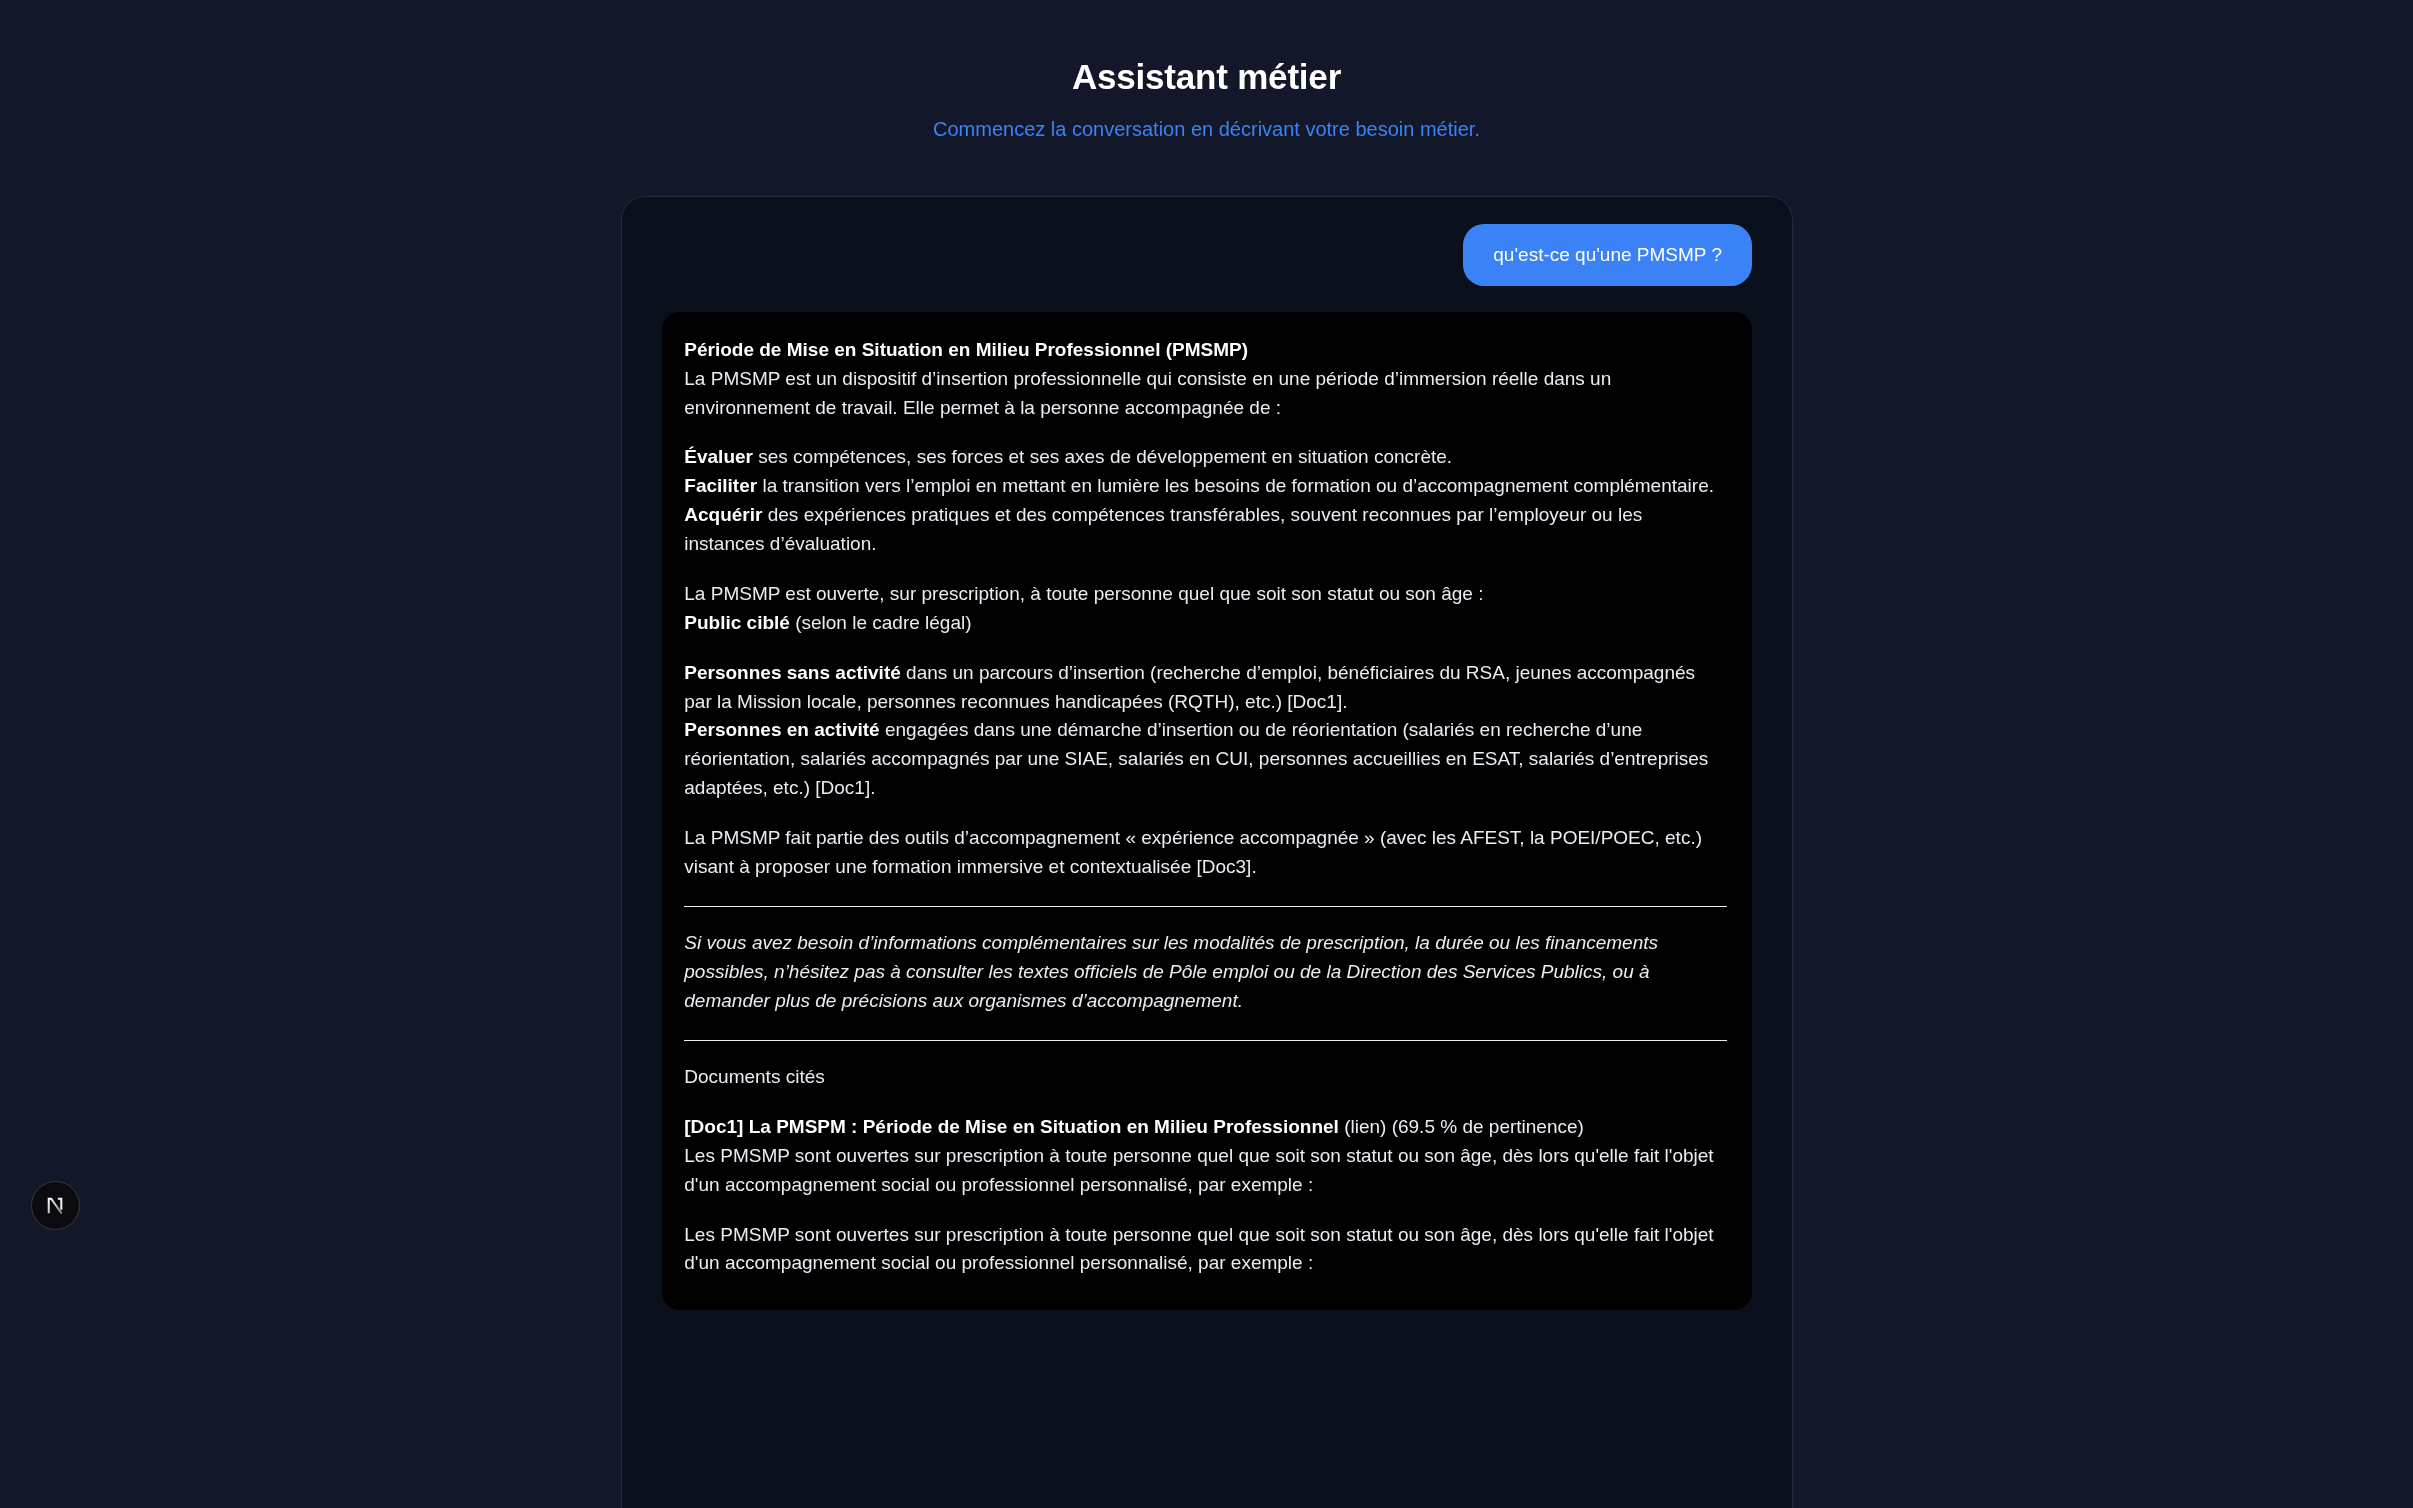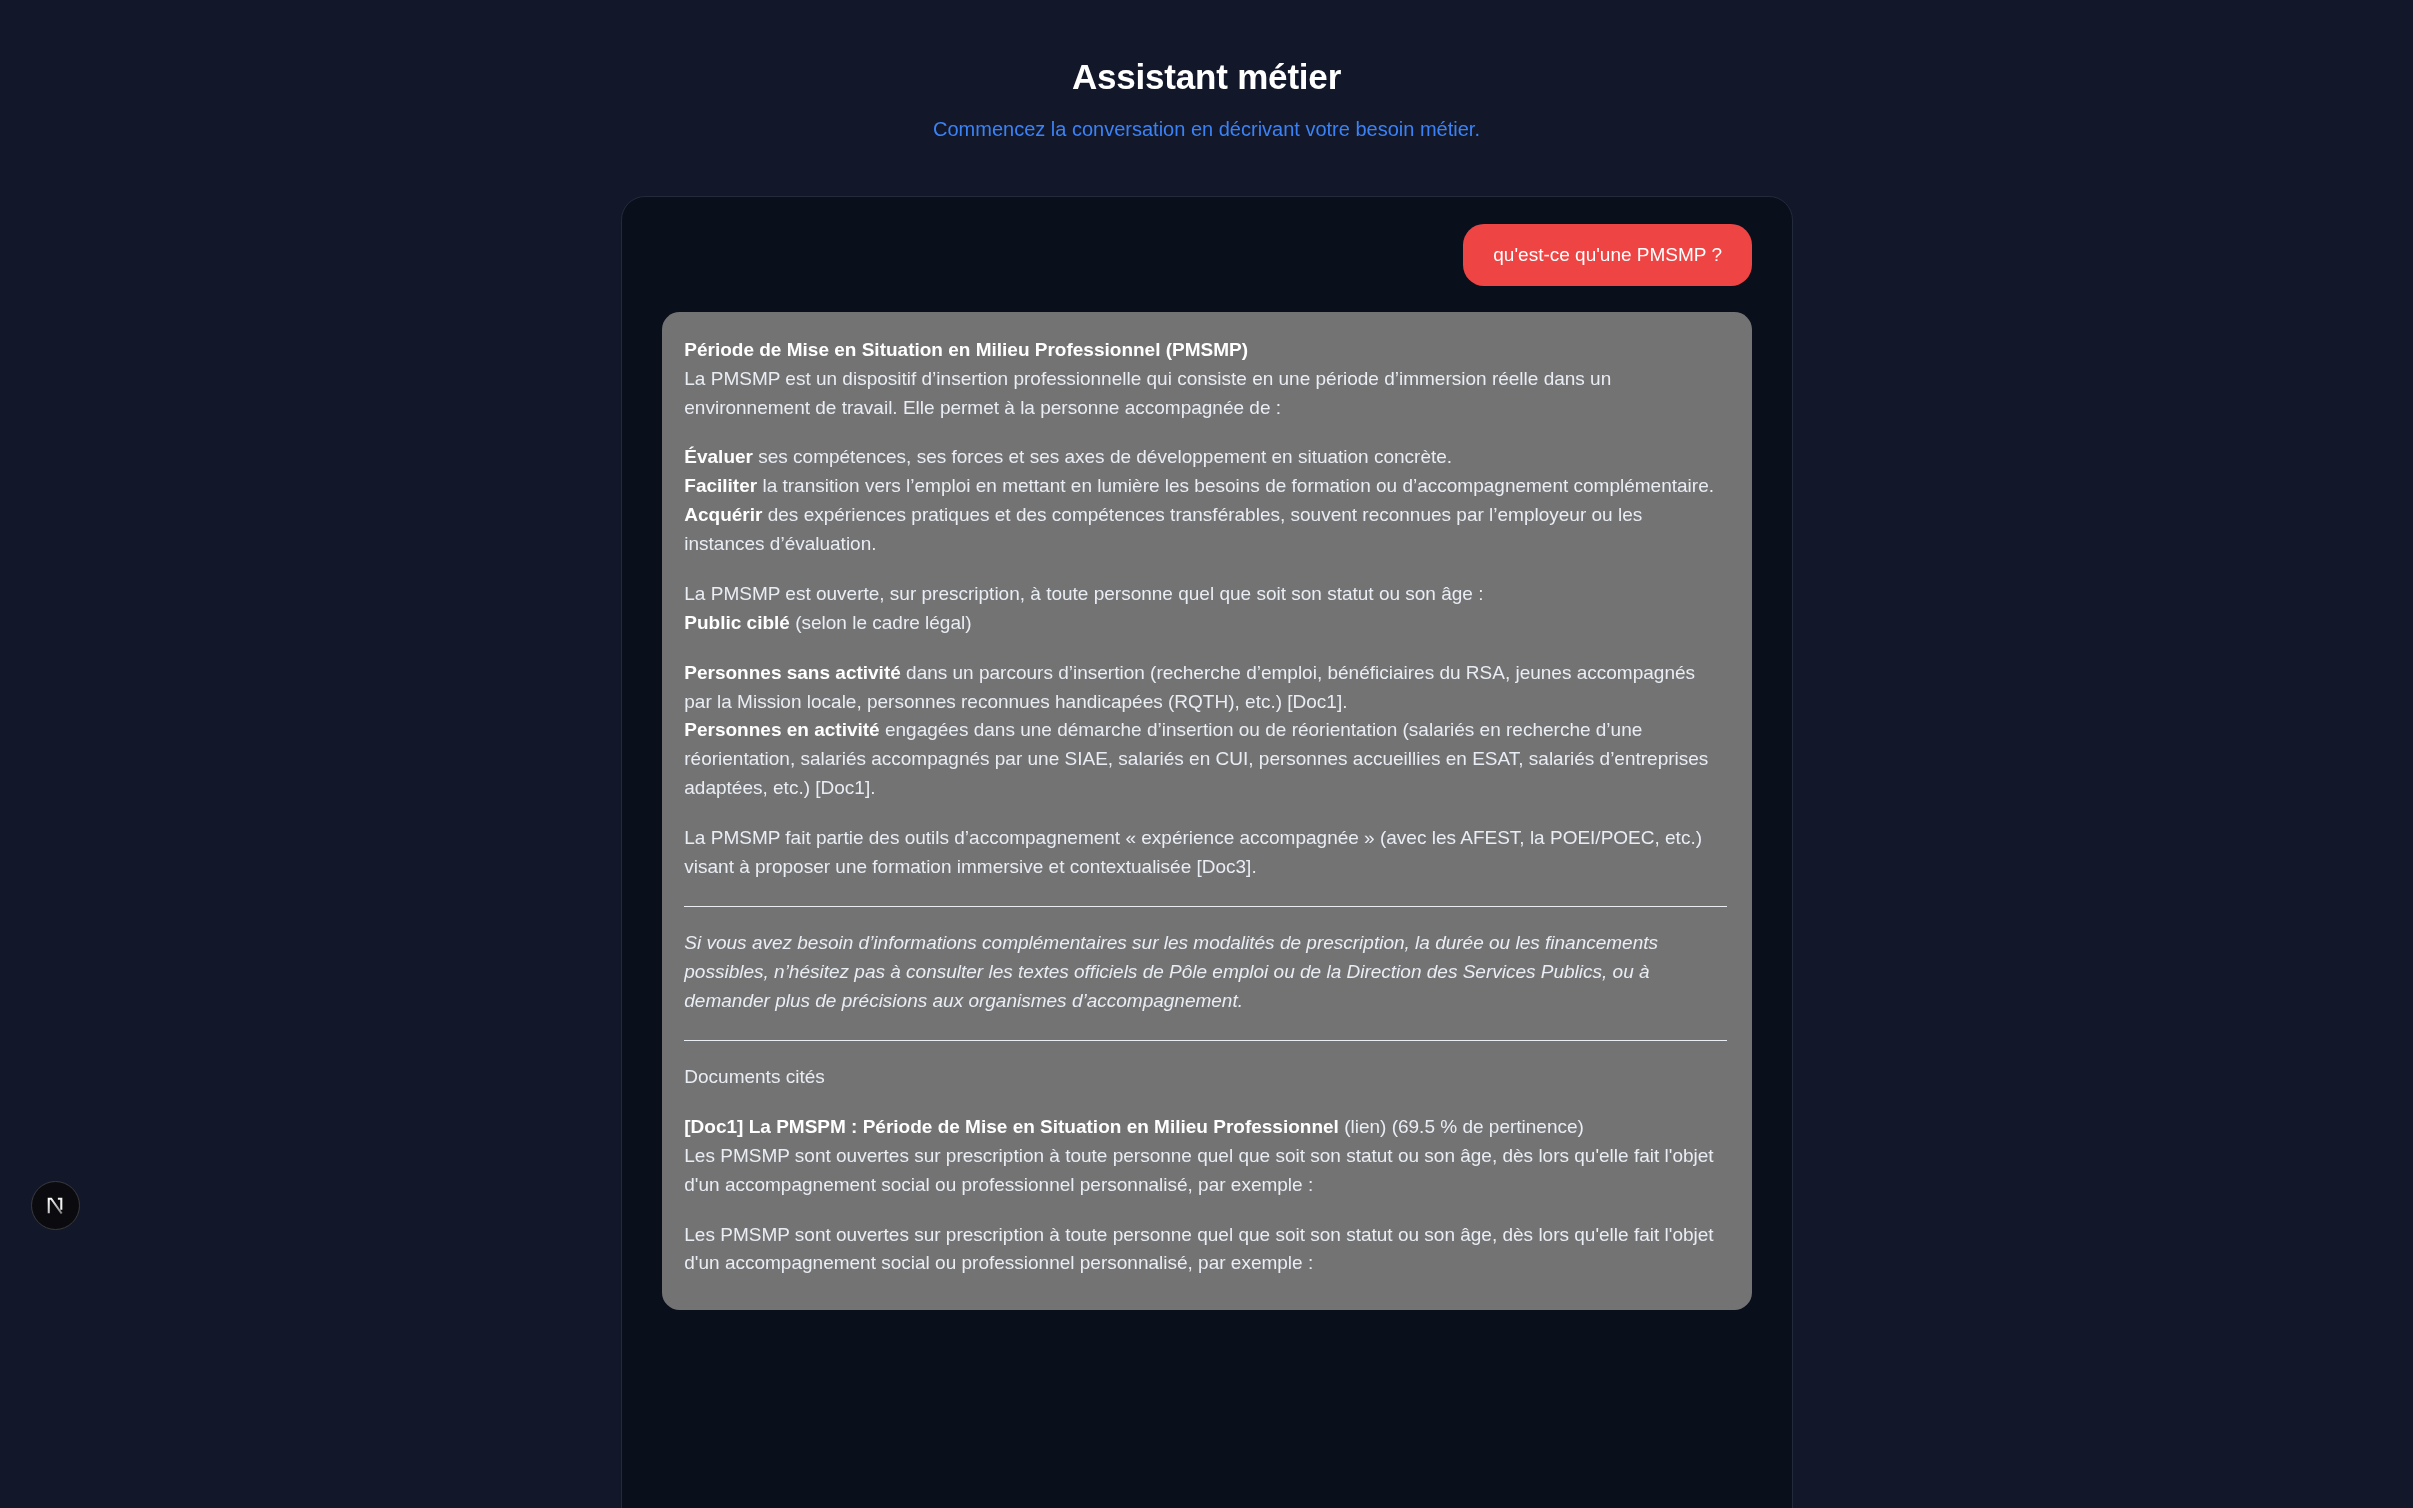--- a/index.html
+++ b/index.html
@@ -64,39 +64,39 @@
     gap: 0;
   }
 
   
   .row-user {
     display: flex;
     justify-content: flex-end;
   }
 
   .bubble-user {
-    background: #ef4444;
+    background: #3b82f6;
     color: #ffffff;
     font-size: 19px;
     line-height: 1.4;
     padding: 17.6px 30px;
     border-radius: 21px;
     max-width: 76%;
     white-space: nowrap;
   }
 
   
   .row-assistant {
     display: flex;
     justify-content: flex-start;
     margin-top: 26px;
   }
 
   .bubble-assistant {
-    background: #737373;
+    background: #000000;
     color: #e9edf4;
     border-radius: 17.6px;
     padding: 24px 25.5px 32px 22.3px;
     width: 1092px;
     font-size: 19px;
     line-height: 1.52;
   }
 
   .bubble-assistant p {
     margin: 0;

